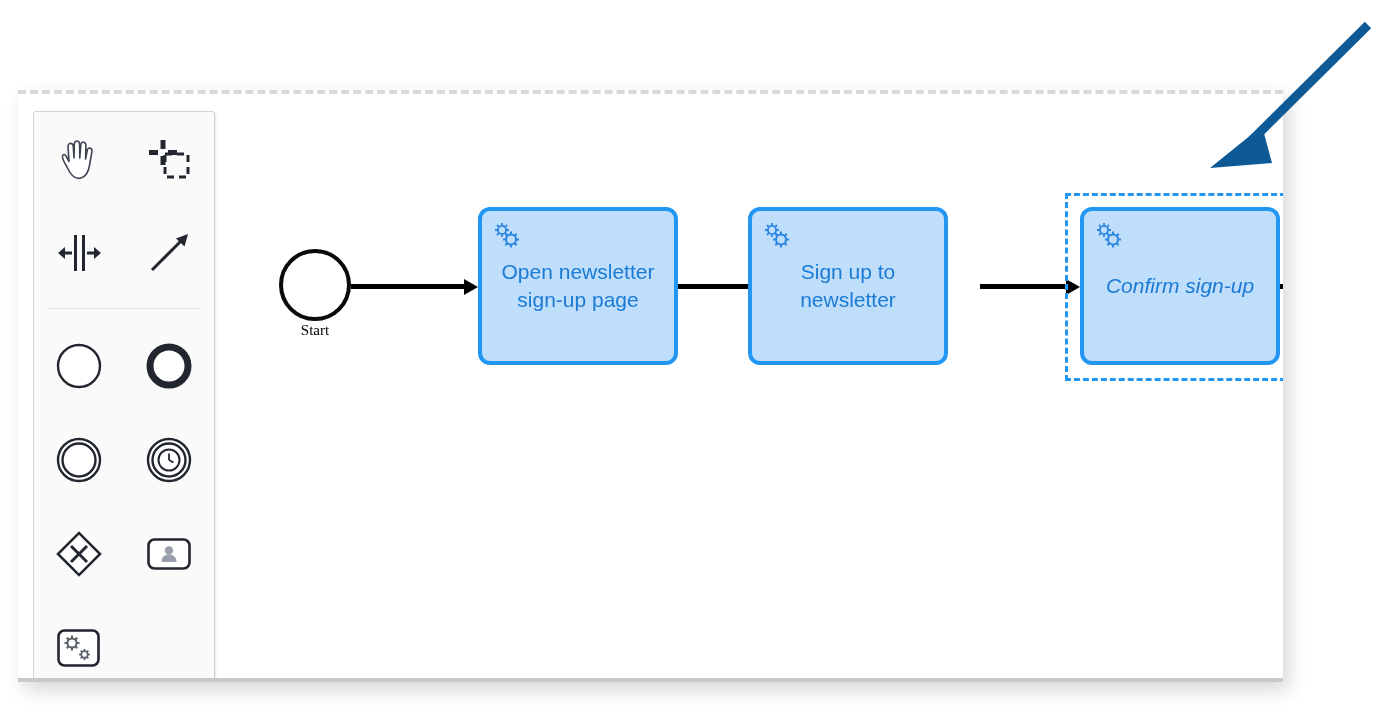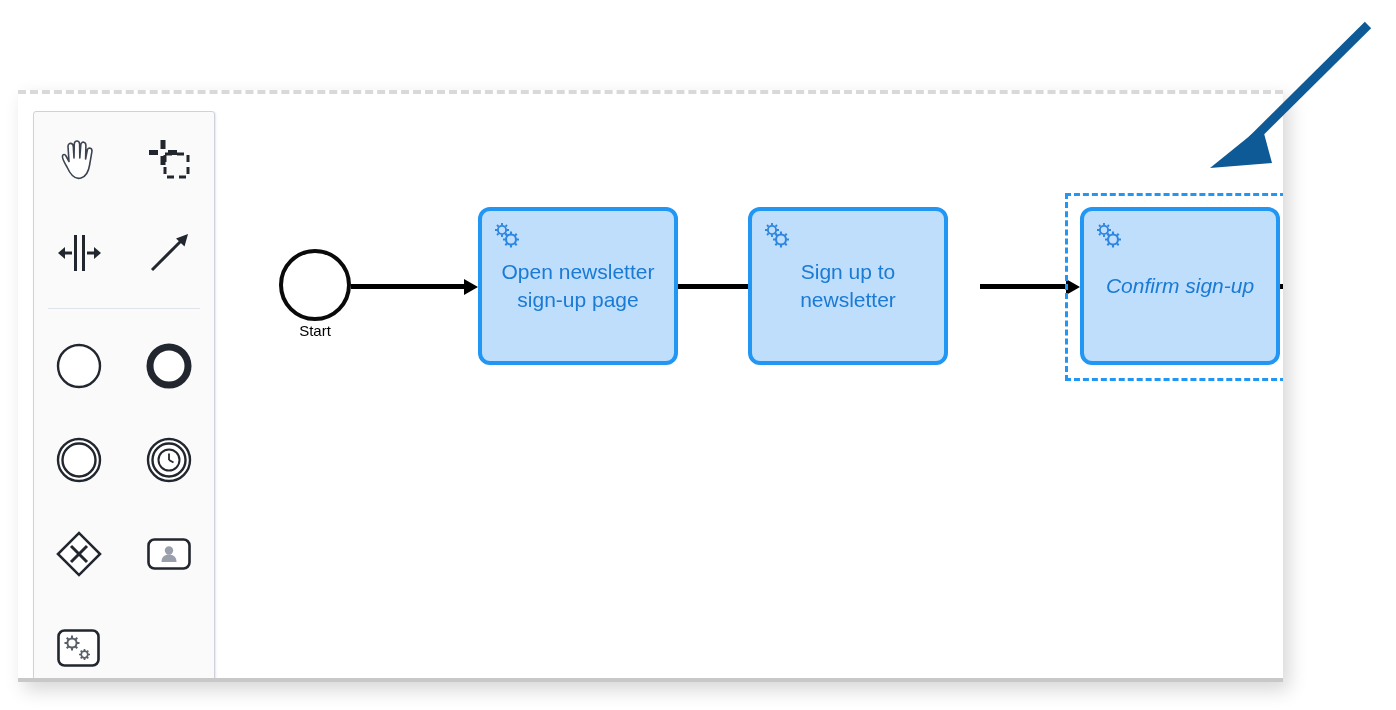--- a/index.html
+++ b/index.html
@@ -90,21 +90,21 @@
     box-sizing: border-box;
   }
   .start-label {
     position: absolute;
     left: 261px;
     top: 228px;
     width: 72px;
     text-align: center;
     font-size: 15px;
     color: #000000;
-    font-family: Liberation Sans, sans-serif;
+    font-family: Liberation Serif, serif;
   }
 
   .task {
     position: absolute;
     top: 113px;
     width: 200px;
     height: 158px;
     background: #bedefc;
     border: 4px solid #2196f3;
     border-radius: 12px;

